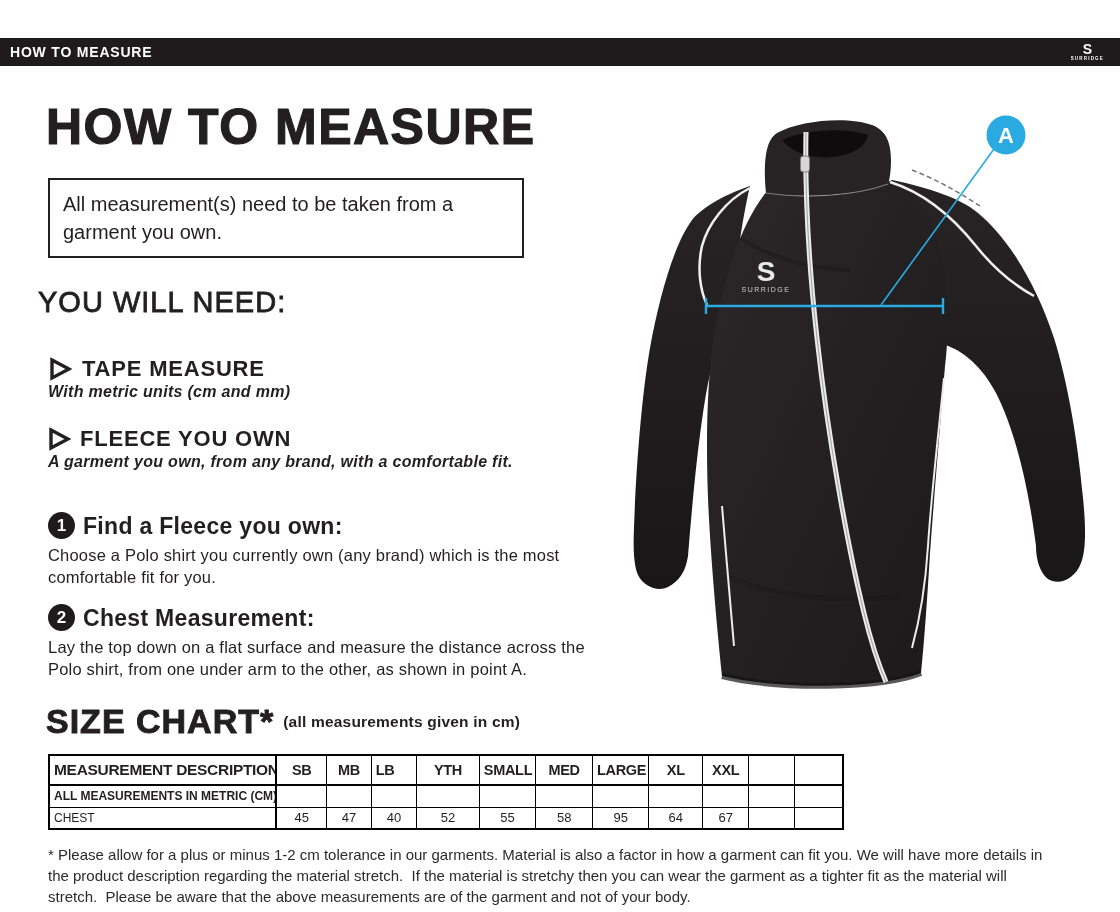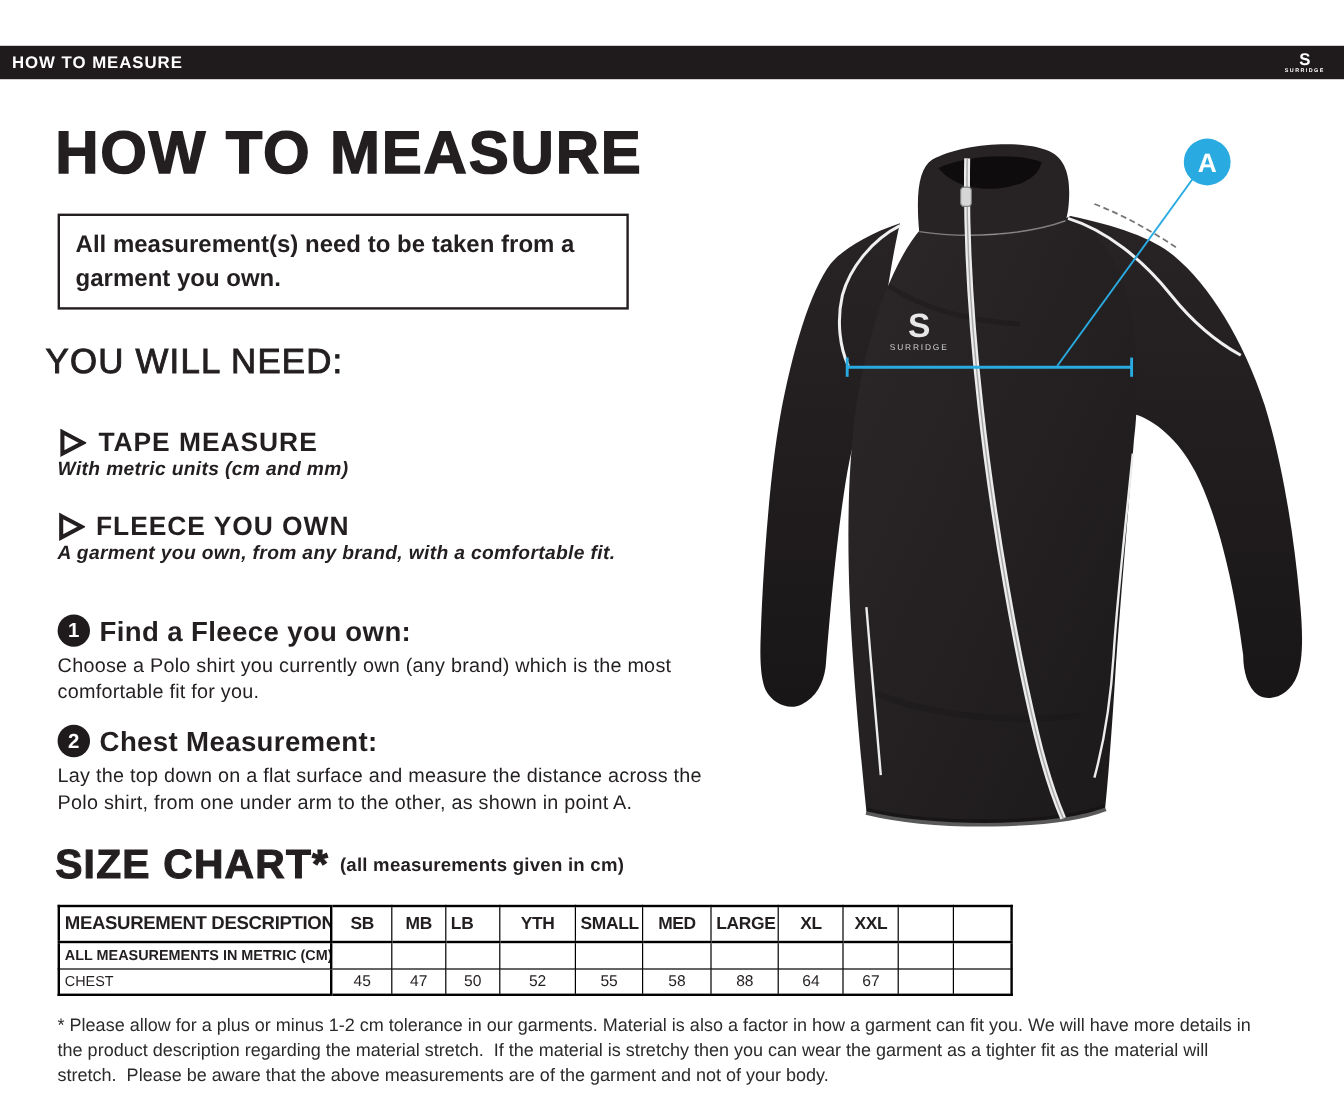--- a/index.html
+++ b/index.html
@@ -12,21 +12,21 @@
           display:flex;align-items:center;justify-content:space-between;padding:0 10px;}
   .topbar-title{color:#fff;font-size:14px;font-weight:bold;letter-spacing:0.8px;}
   .topbar-brand{display:flex;flex-direction:column;align-items:center;line-height:1;margin-right:6px;}
   .topbar-brand .s-glyph{color:#fff;font-size:14px;font-weight:bold;}
   .topbar-brand .brand-word{color:#fff;font-size:4.5px;letter-spacing:1.2px;font-weight:bold;margin-top:1px;}
 
   
   .h1{position:absolute;left:46px;top:62px;font-size:50px;line-height:1.1;font-weight:bold;
       letter-spacing:1.5px;-webkit-text-stroke:1.2px #231f20;}
   .notice{position:absolute;left:48px;top:140px;width:476px;border:2px solid #231f20;
-          padding:10px 13px;font-size:20px;font-weight:bold;line-height:1.4;}
+          padding:10px 13px;font-size:20px;font-weight:normal;line-height:1.4;}
   .h2{position:absolute;left:38px;top:248px;font-size:29px;font-weight:normal;letter-spacing:1px;
       -webkit-text-stroke:0.8px #231f20;}
 
   .need-item-title{position:absolute;font-size:22px;font-weight:bold;letter-spacing:0.8px;}
   .need-item-desc{position:absolute;font-size:16px;font-weight:bold;letter-spacing:0.3px;font-style:italic;}
   .tri-icon{position:absolute;width:24px;height:24px;}
 
   .step-badge{position:absolute;width:27px;height:27px;border-radius:50%;background:#1f1b1c;
               color:#fff;font-size:17px;font-weight:bold;display:flex;align-items:center;justify-content:center;}
   .step-title{position:absolute;font-size:23px;font-weight:bold;letter-spacing:0.3px;}
@@ -145,25 +145,25 @@
         <td></td>
           <td></td>
         <td></td>
           <td></td>
         <td></td>
       </tr>
       <tr class="row-chest">
         <td class="c-desc">CHEST</td>
         <td>45</td>
         <td>47</td>
-        <td>50</td>
+        <td>40</td>
         <td>52</td>
         <td>55</td>
         <td>58</td>
-        <td>88</td>
+        <td>95</td>
         <td>64</td>
         <td>67</td>
         <td></td>
         <td></td>
       </tr>
     </tbody>
   </table>
 
   <div class="footnote">* Please allow for a plus or minus 1-2 cm tolerance in our garments. Material is also a factor in how a garment can fit you. We will have more details in the product description regarding the material stretch.  If the material is stretchy then you can wear the garment as a tighter fit as the material will stretch.  Please be aware that the above measurements are of the garment and not of your body.</div>
 

